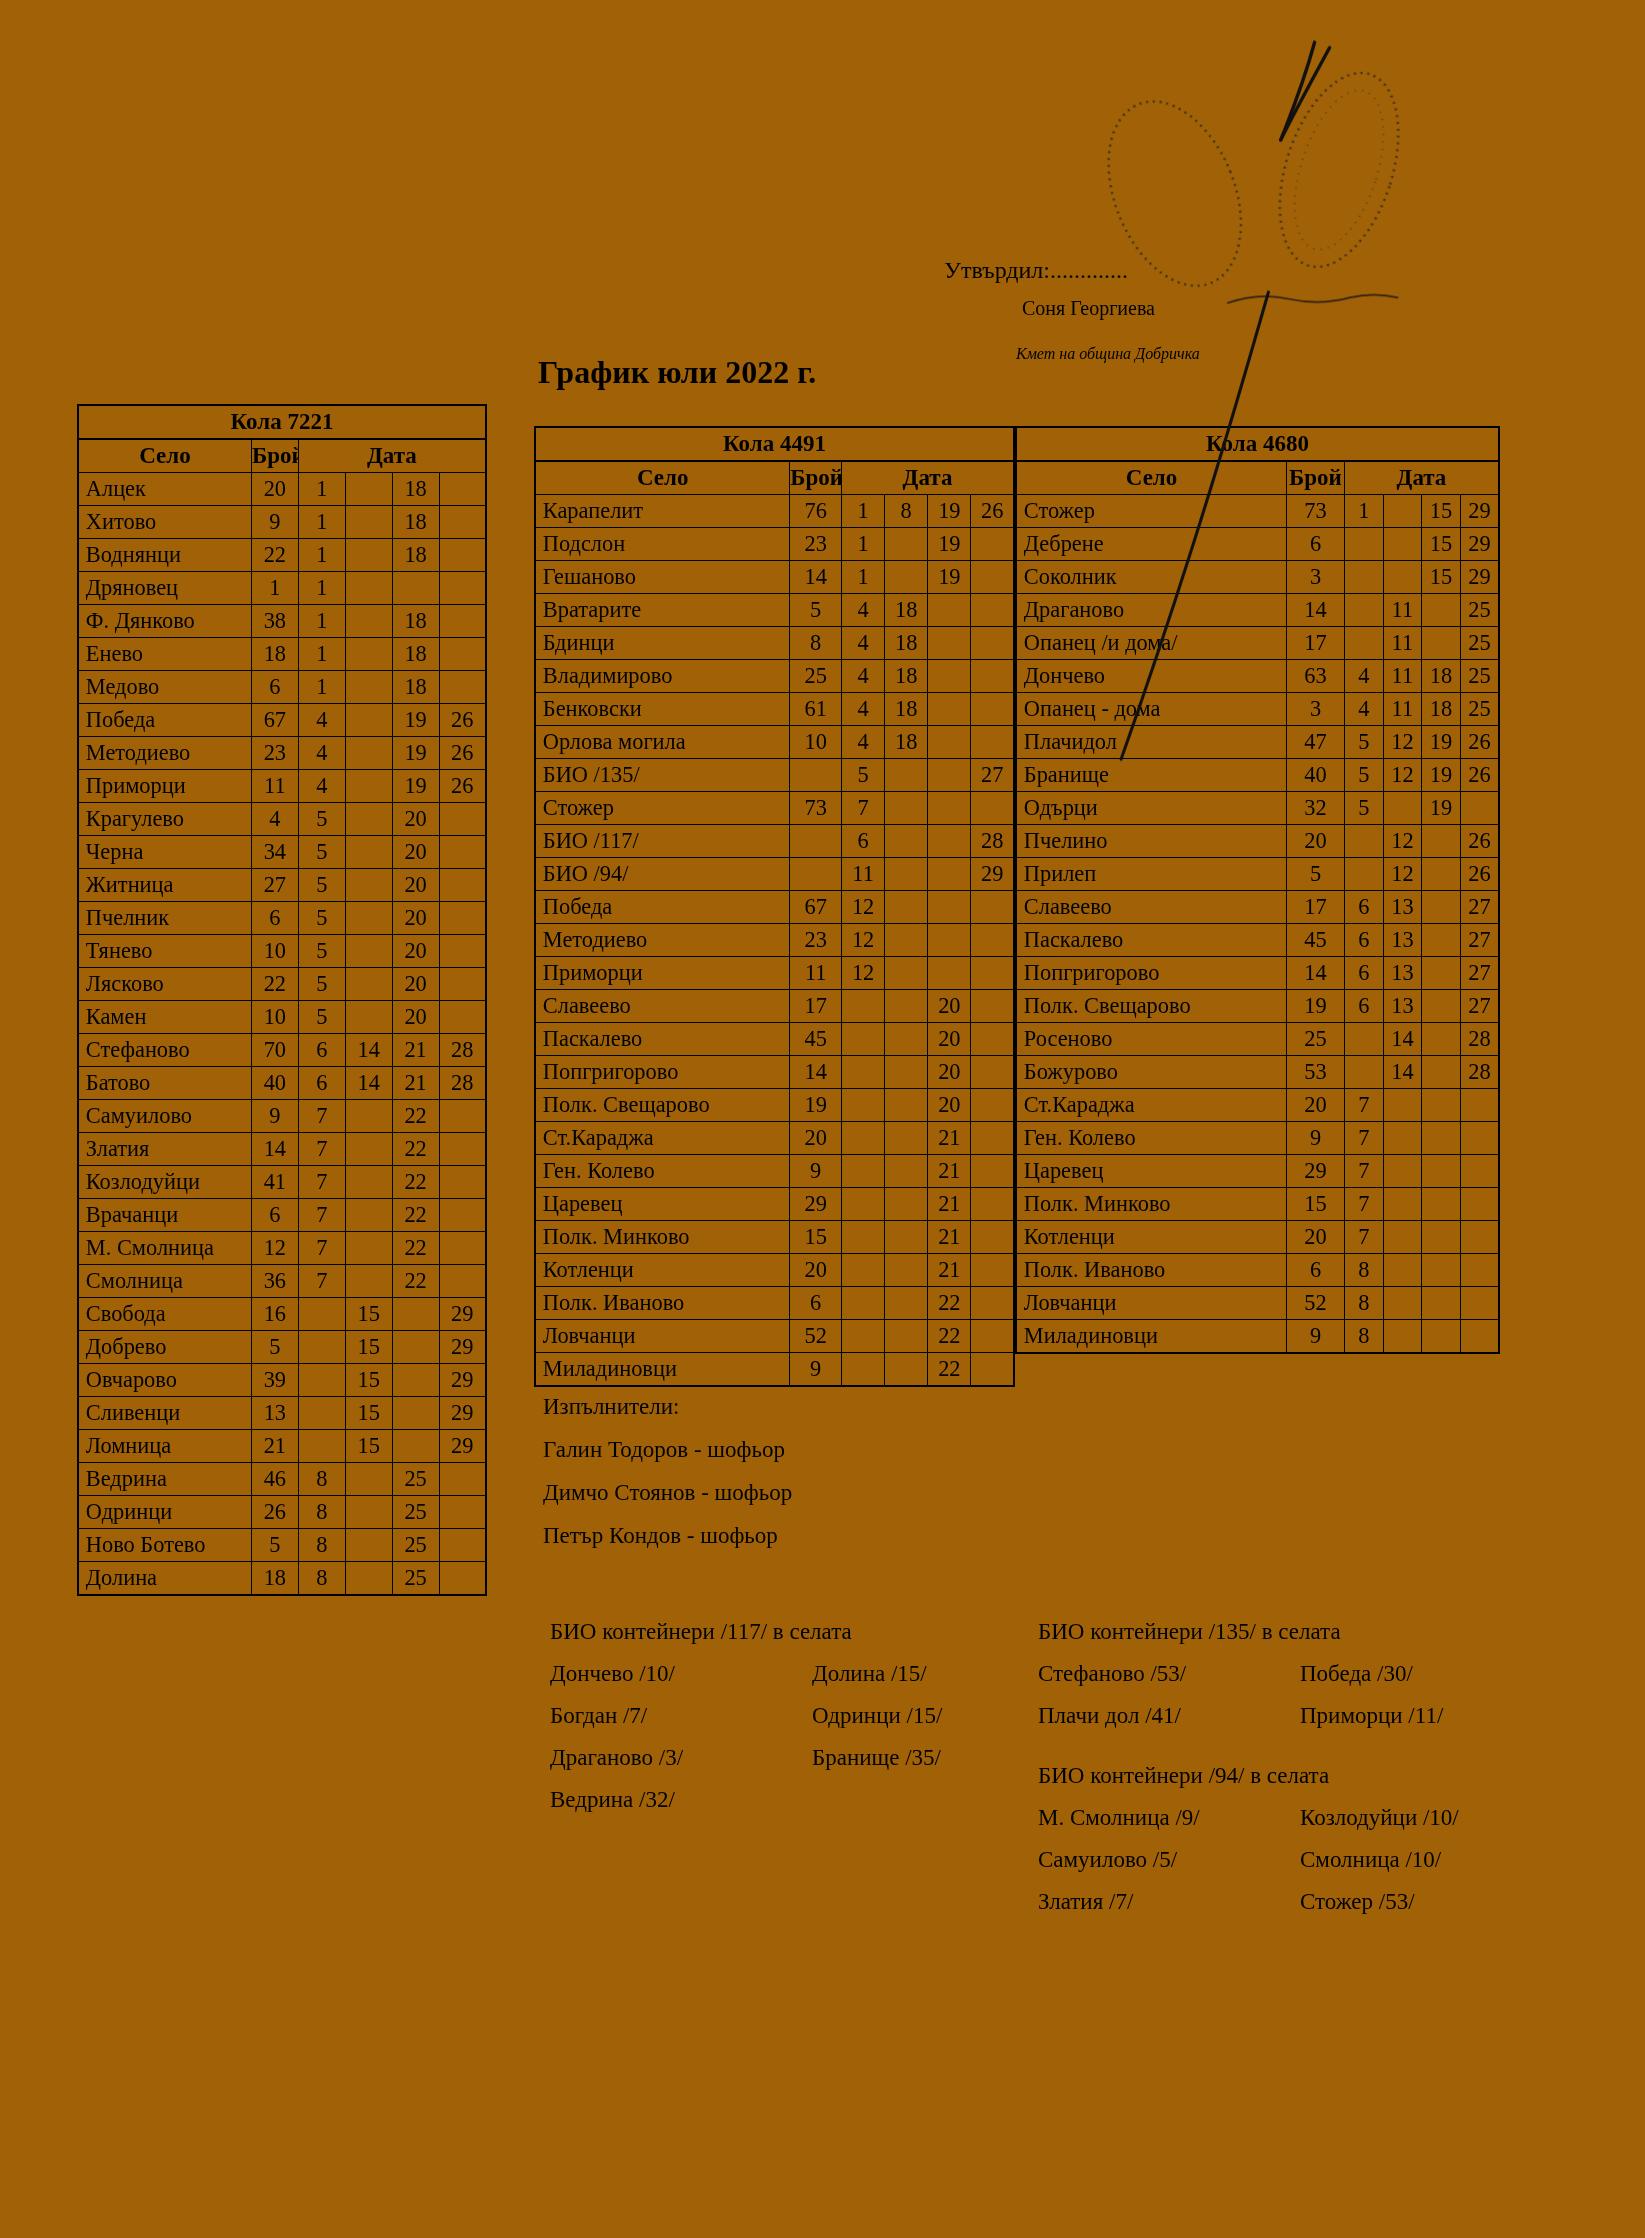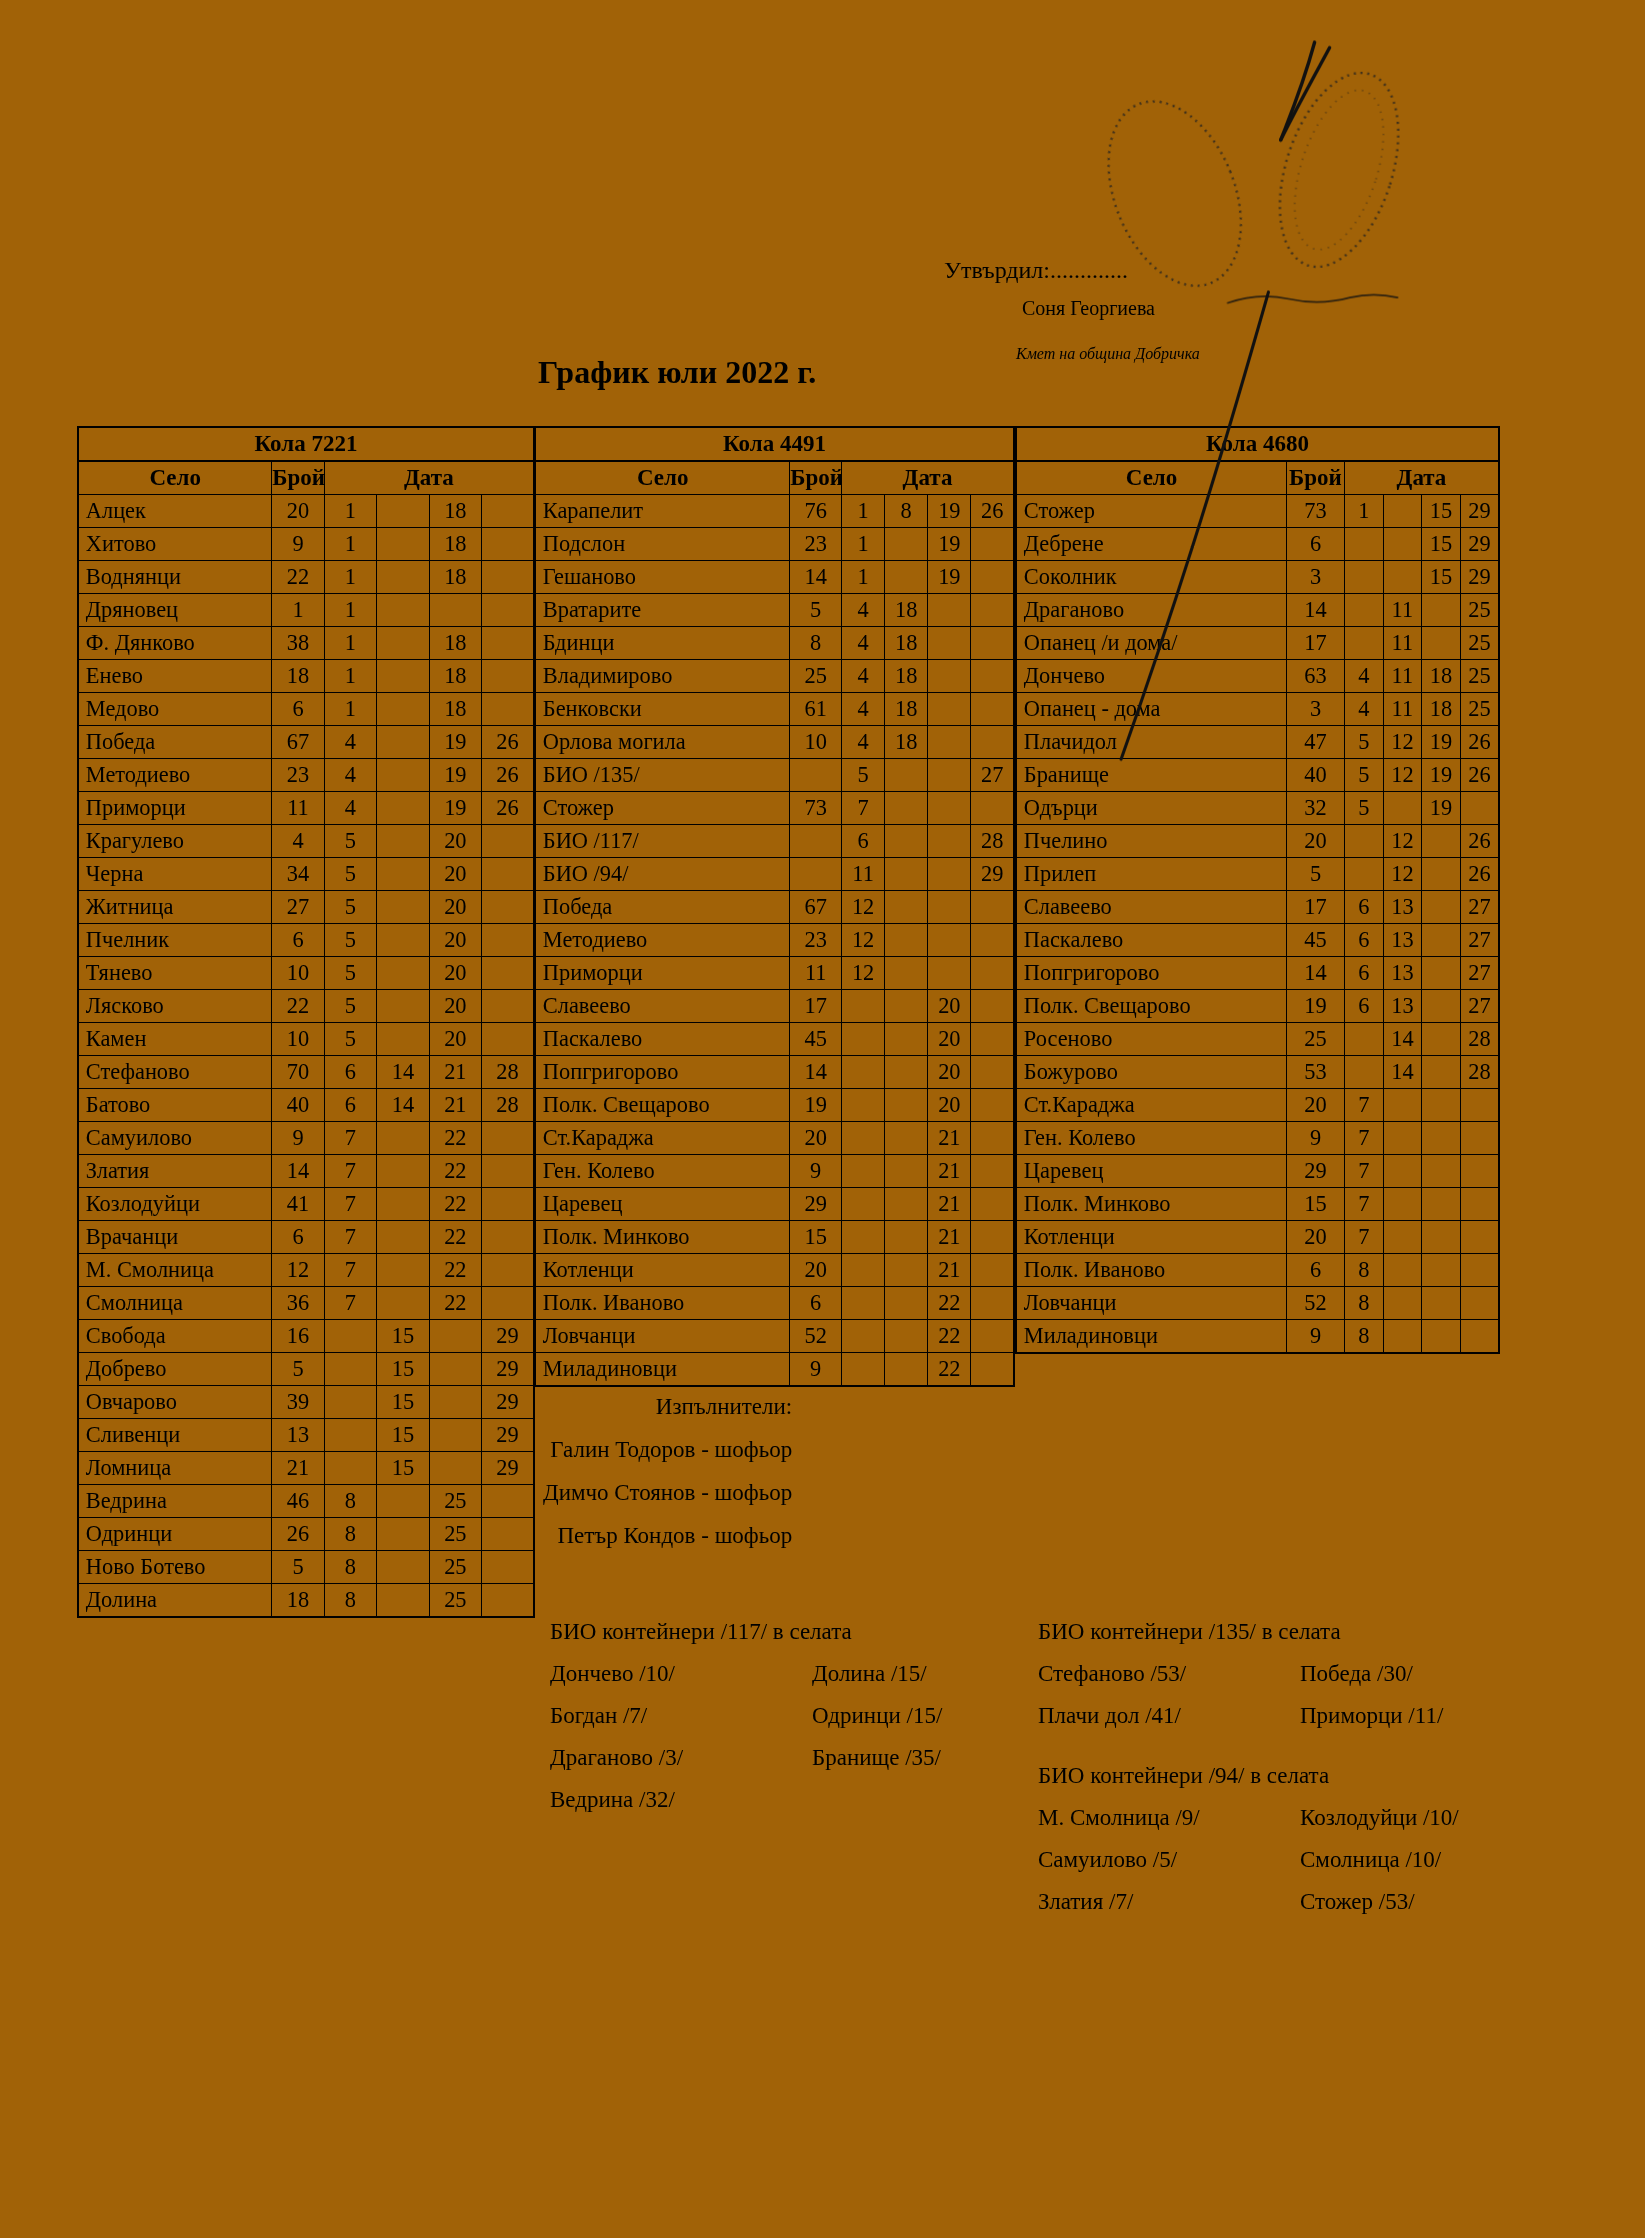--- a/index.html
+++ b/index.html
@@ -12,25 +12,25 @@
   #doc-title{left:538px;top:354px;font-size:32px;font-weight:bold;}
 
   table.tbl{position:absolute;border-collapse:collapse;table-layout:fixed;
             border:2.7px solid #000;}
   .tbl th,.tbl td{border:1.4px solid #000;height:32px;padding:0;overflow:hidden;
                   white-space:nowrap;}
   .tbl th{font-size:23px;font-weight:bold;text-align:center;}
   .tbl th.car{border-bottom:2px solid #000;}
   .tbl td.selo{font-size:22.4px;text-align:left;padding-left:6.8px;}
   .tbl td.num{font-size:22.4px;text-align:center;}
-  #t1{left:77px;top:426px;width:458px;}
+  #t1{left:77px;top:404px;width:410px;}
   #t2{left:534px;top:426px;width:481px;}
   #t3{left:1015px;top:426px;width:485px;}
 
-  #executors{left:543px;top:1385px;font-size:23px;line-height:43px;text-align:right;}
+  #executors{left:543px;top:1385px;font-size:23px;line-height:43px;}
   .bio{font-size:23px;line-height:42px;}
   #bio117{left:550px;top:1611px;}
   #bio135{left:1038px;top:1611px;}
   #bio94{left:1038px;top:1755px;}
   .bio-cols{display:flex;}
   .bio-col{width:234px;}
   .bio-col.r{width:auto;margin-left:28px;}
   #overlay{position:absolute;left:0;top:0;width:1646px;height:2239px;
            pointer-events:none;}
 </style>

